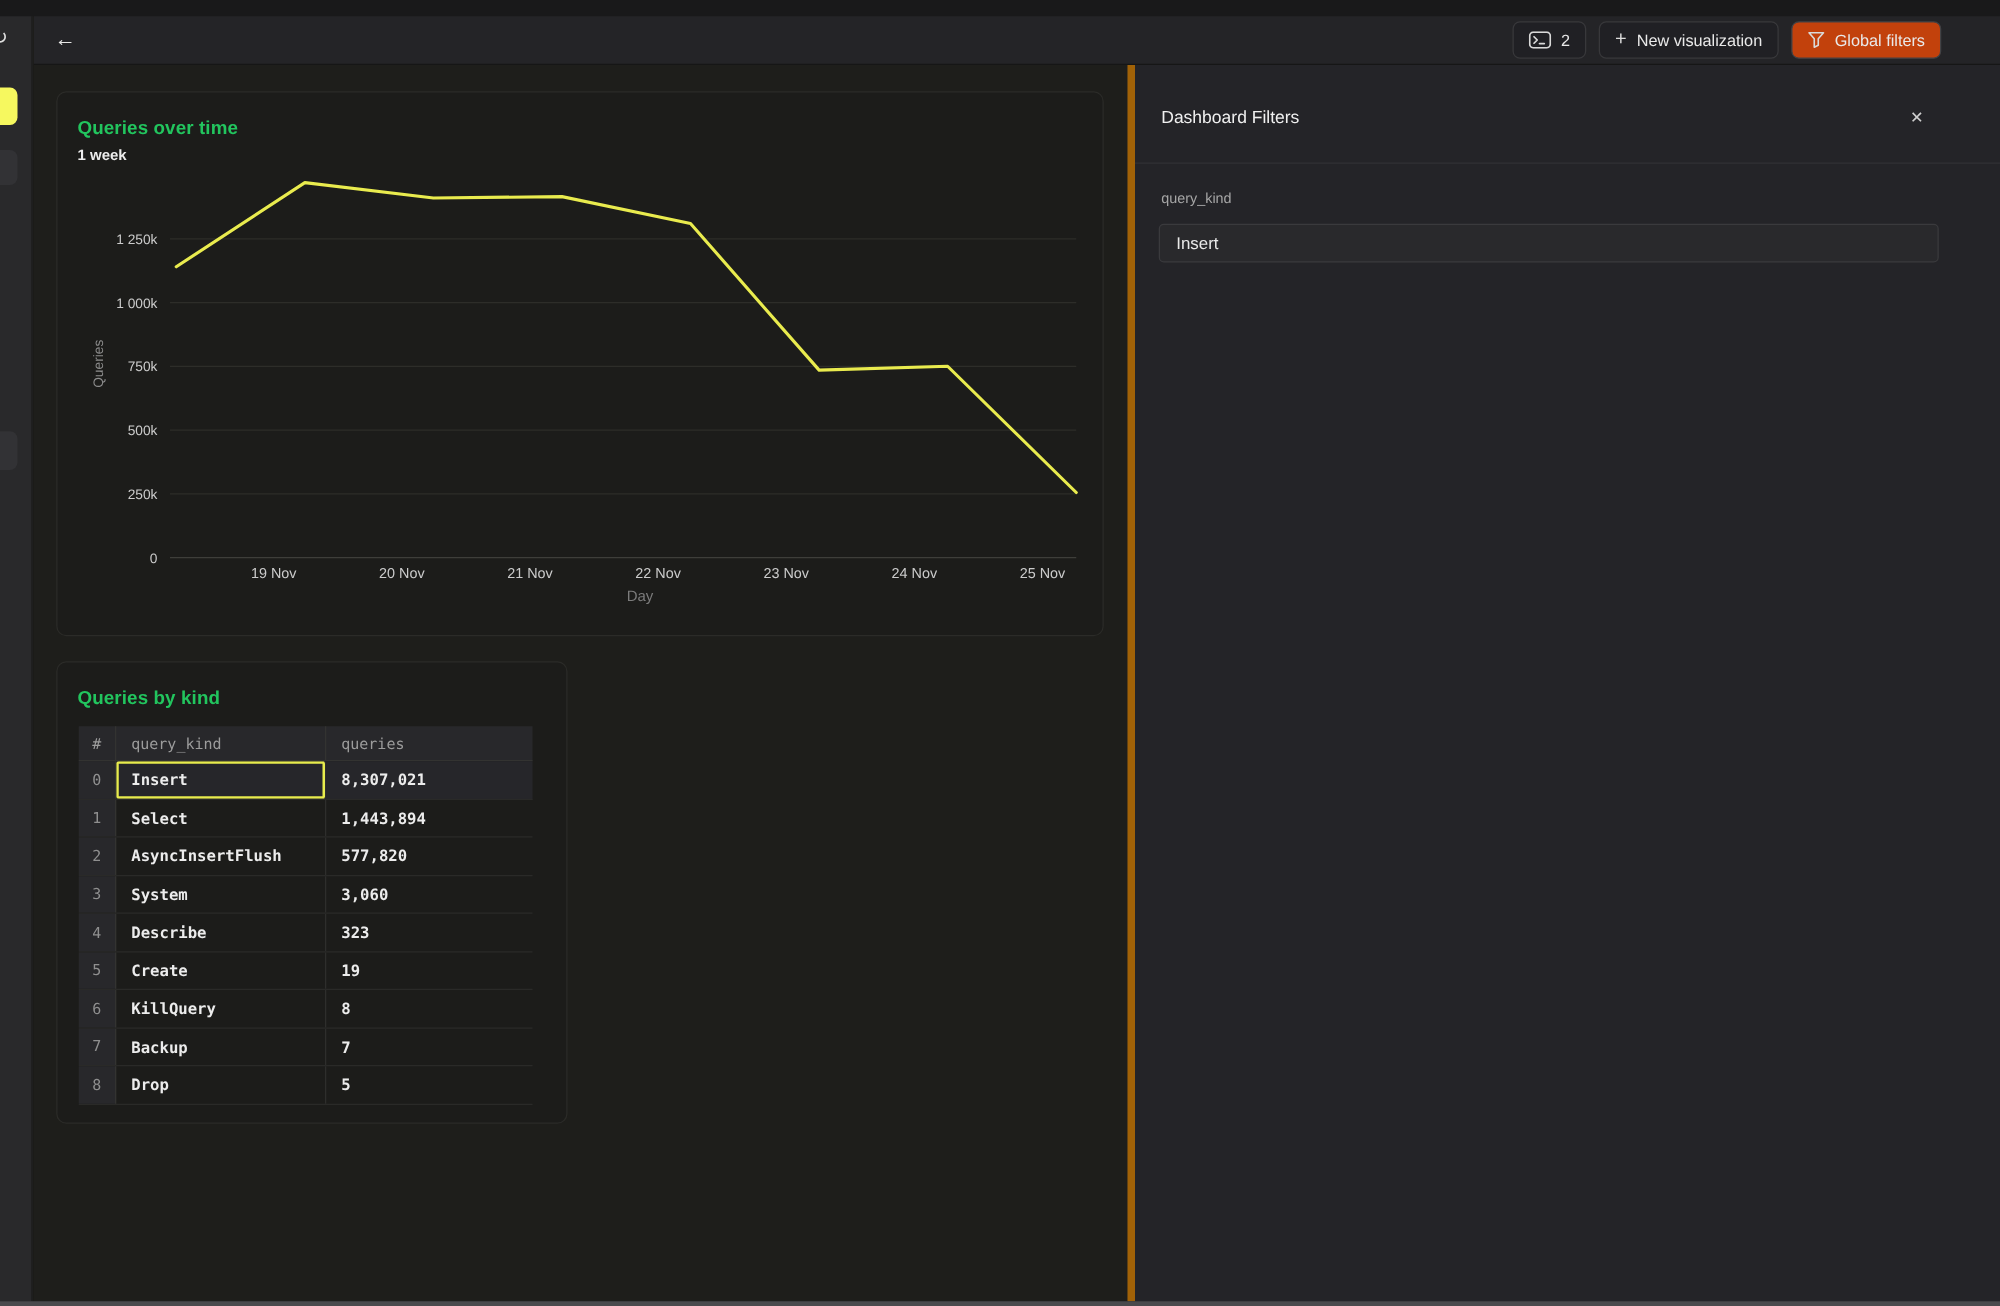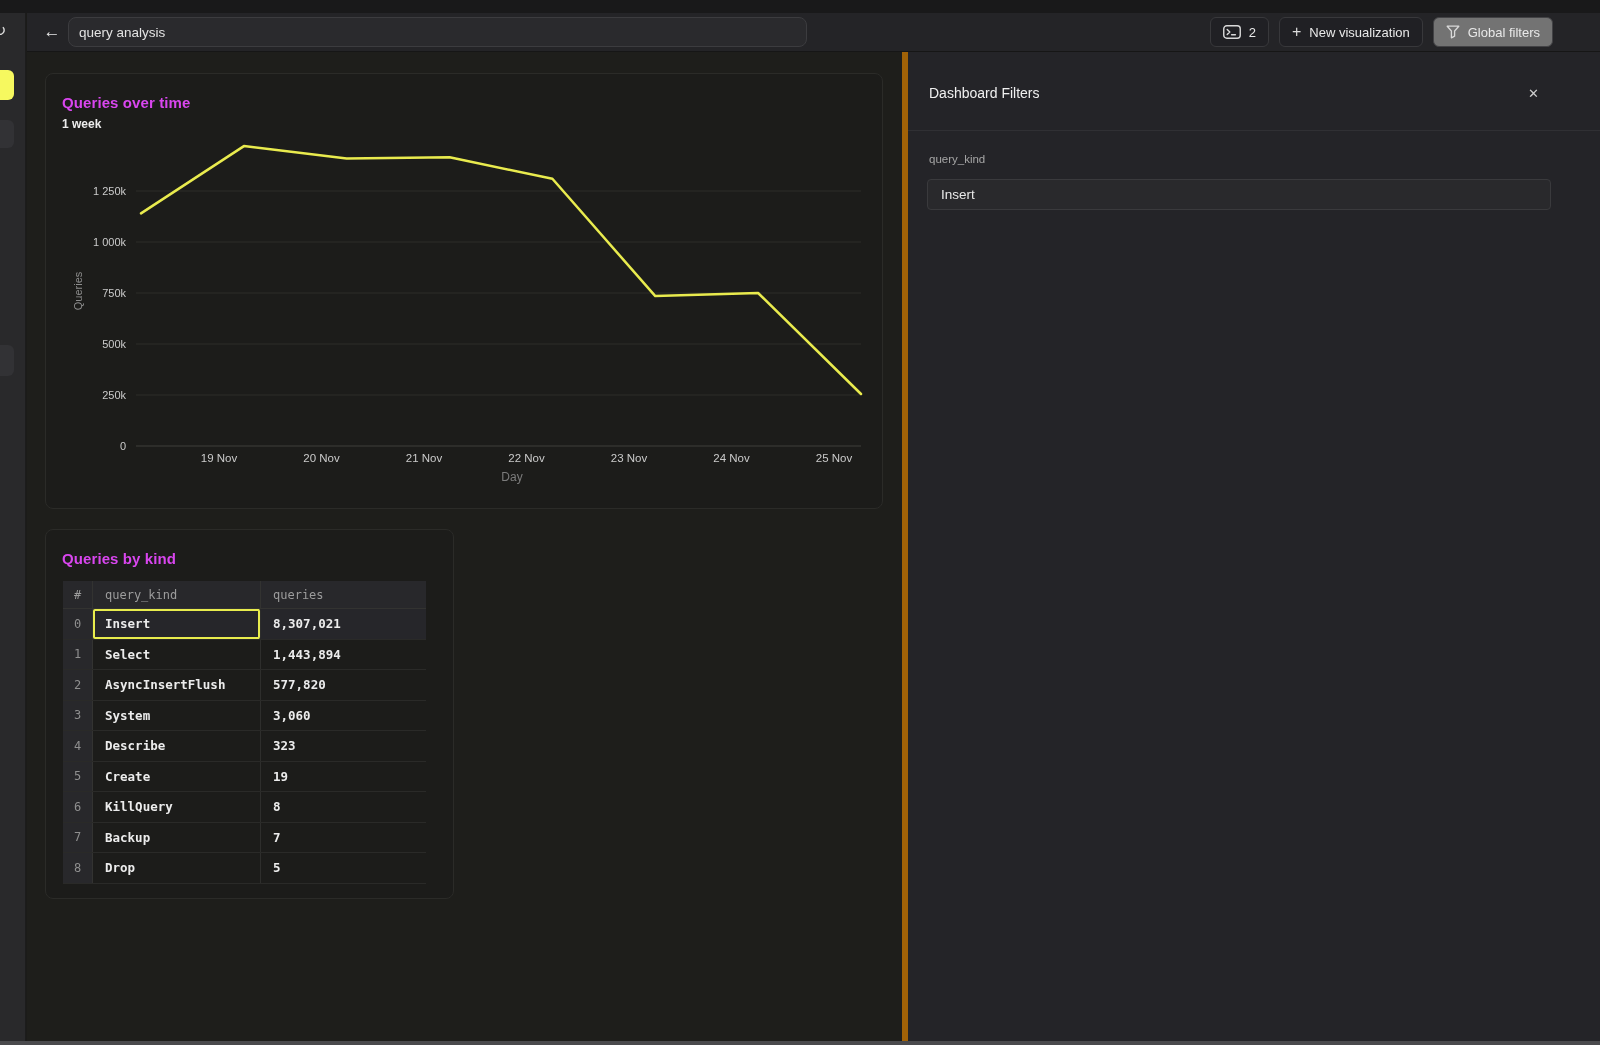--- a/index.html
+++ b/index.html
@@ -28,28 +28,28 @@
   #title-input { margin-left:3px; width:739px; height:30px; background:#2a2a2d;
     border:1px solid #3c3c3f; border-radius:8px; color:#e3e3e3; font-size:13.5px;
     padding:0 10px; outline:none; font-family:inherit; }
   #topbar-spacer { flex:1; }
   .tb-btn { height:30px; border-radius:6px; background:#202024; border:1px solid #38383b;
     color:#e9e9e9; font-size:13px; display:flex; align-items:center; gap:8px;
     padding:0 12px; cursor:pointer; font-family:inherit; white-space:nowrap; }
   .tb-btn svg { display:block; }
   #console-button { margin-right:10px; }
   #newviz-button { margin-right:10px; }
-  #globalfilters-button { background:#737373; border-color:#424245; margin-right:47px; }
+  #globalfilters-button { background:#c2410c; border-color:#424245; margin-right:47px; }
   .plus-glyph { font-size:16px; color:#dcdcdc; line-height:14px; margin-top:-1px; }
   
   #main { position:absolute; top:52px; left:27px; width:875px; bottom:4px; background:#1e1e1b; }
   .card { position:absolute; background:#1c1c1a; border:1px solid #2b2b28; border-radius:8px; }
   #chart-card { left:18px; top:21px; width:838px; height:436px; }
   .card-title { position:absolute; left:16px; top:20px; font-size:15px; font-weight:bold;
-    color:#d946ef; letter-spacing:.1px; }
+    color:#22c55e; letter-spacing:.1px; }
   #chart-subtitle { position:absolute; left:16px; top:43px; font-size:12px; font-weight:bold; color:#ededed; }
   #chart-svg { position:absolute; left:0; top:55px; }
   .gridline { stroke:#2d2d29; stroke-width:1; }
   .axisline { stroke:#3e3e3a; stroke-width:1; }
   .ytick { fill:#cbcbcb; font-size:11px; font-family:"Liberation Sans",sans-serif; }
   .xtick { fill:#cbcbcb; font-size:11.5px; font-family:"Liberation Sans",sans-serif; }
   .axlabel { fill:#7c7c7c; font-size:12px; font-family:"Liberation Sans",sans-serif; }
   .ylab { fill:#8d8d8d; font-size:11px; font-family:"Liberation Sans",sans-serif; }
   
   #table-card { left:18px; top:477px; width:409px; height:370px; }
@@ -92,21 +92,20 @@
 
 <div id="side-rail">
   <span id="rail-refresh">↻</span>
   <div id="rail-item-active" class="rail-item"></div>
   <div id="rail-item-2" class="rail-item ghost"></div>
   <div id="rail-item-3" class="rail-item ghost"></div>
 </div>
 
 <div id="topbar">
   <button id="back-button">←</button>
-  <input id="title-input" value="query analysis" style="">
   <div id="topbar-spacer"></div>
 
   <button id="console-button" class="tb-btn">
     <svg width="18" height="14" viewBox="0 0 18 14">
       <rect x="0.75" y="0.75" width="16.5" height="12.5" rx="3" fill="none" stroke="#d9d9d9" stroke-width="1.4"></rect>
       <path d="M4.2 4.4 L6.8 7 L4.2 9.6" fill="none" stroke="#d9d9d9" stroke-width="1.4" stroke-linecap="round" stroke-linejoin="round"></path>
       <line x1="8.6" y1="9.8" x2="12.4" y2="9.8" stroke="#d9d9d9" stroke-width="1.4" stroke-linecap="round"></line>
     </svg>
     <span>2</span>
   </button>

